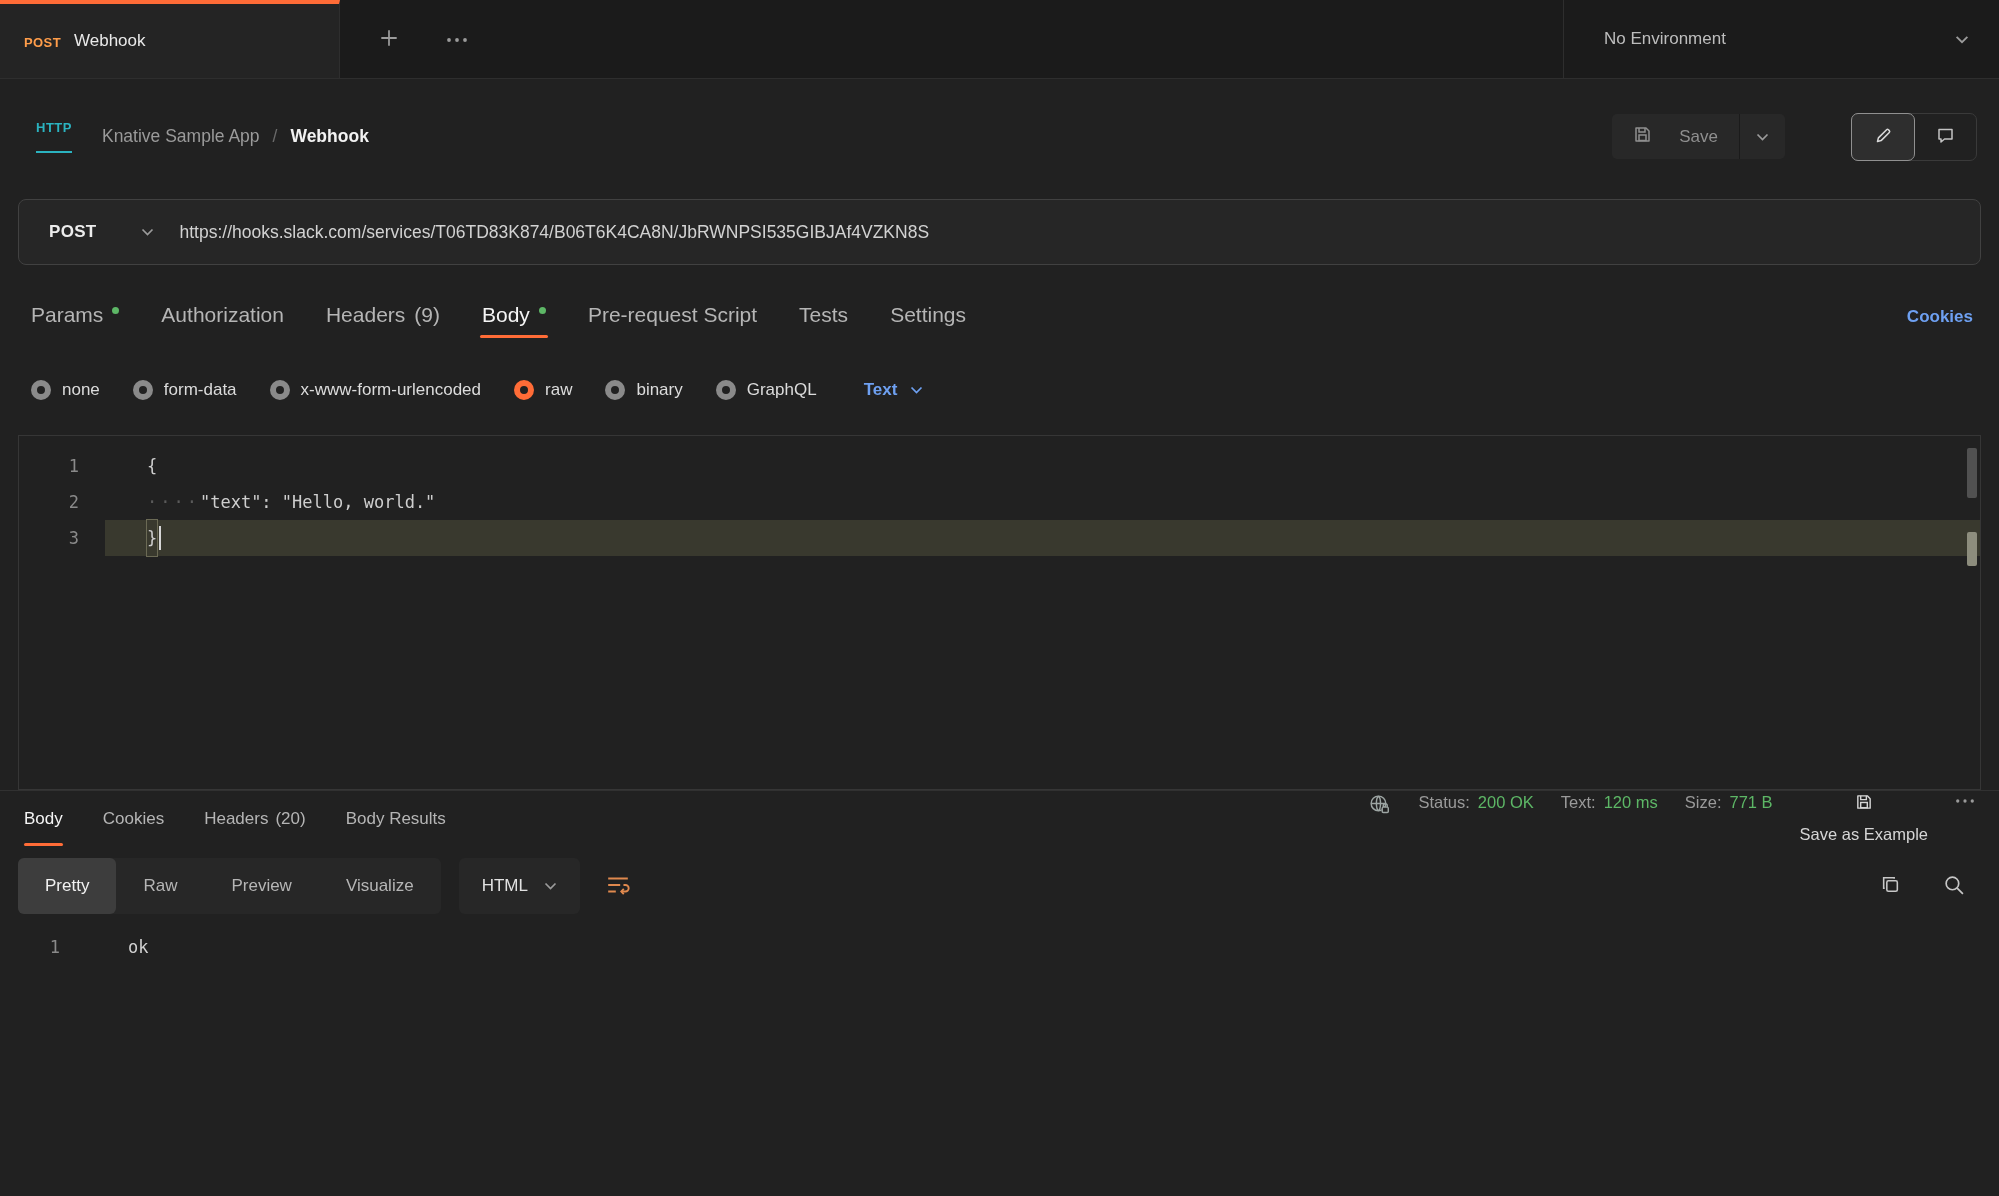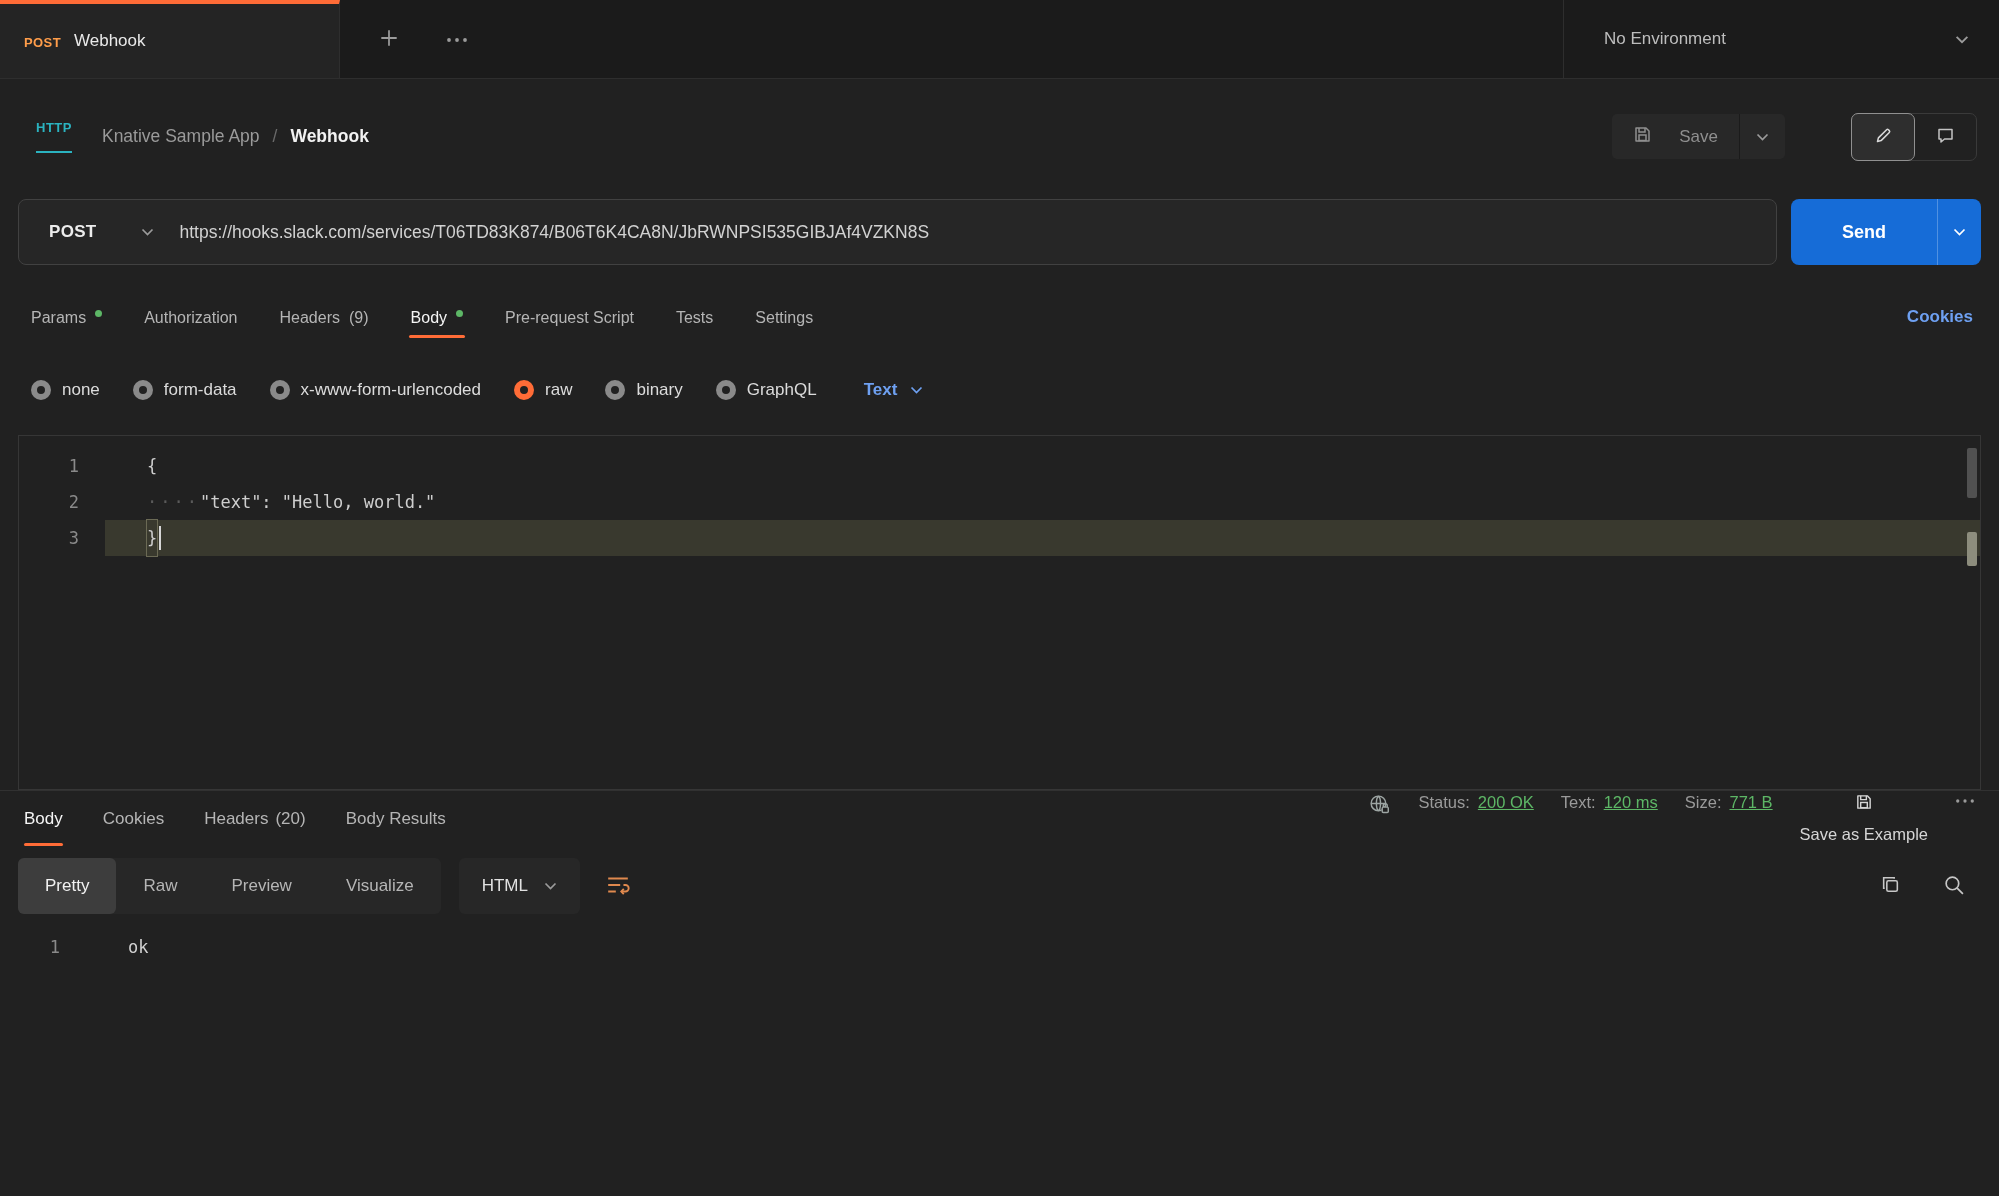--- a/index.html
+++ b/index.html
@@ -67,21 +67,21 @@
   .url-box { flex: 1; height: 66px; background: #262626; border: 1px solid #414141; border-radius: 8px; display: flex; align-items: center; overflow: hidden; }
   .method-select { display: flex; align-items: center; gap: 44px; padding: 0 26px 0 30px; cursor: pointer; }
   .method-label { font-size: 17px; font-weight: 700; color: #ededed; letter-spacing: .3px; }
   .url-input { flex: 1; background: transparent; border: none; outline: none; color: #d2d2d2; font-size: 17.5px; font-family: "Liberation Sans", sans-serif; }
   .send-split { display: flex; height: 66px; border-radius: 8px; overflow: hidden; }
   .send-main { width: 146px; background: var(--send-blue, #166cd7); color: #fff; border: none; font-size: 18px; font-weight: 600; cursor: pointer; }
   .send-caret { width: 44px; background: var(--send-blue, #166cd7); border: none; border-left: 1px solid rgba(255,255,255,.25); color: #fff; display: flex; align-items: center; justify-content: center; cursor: pointer; }
 
   
   .req-tabs { display: flex; align-items: flex-end; padding: 0 26px 0 31px; height: 75px; gap: 42px; }
-  .rtab { font-size: 16px; color: #b5b5b5; padding-bottom: 18px; position: relative; cursor: pointer; display: flex; align-items: center; gap: 9px; }
+  .rtab { font-size: 21px; color: #b5b5b5; padding-bottom: 18px; position: relative; cursor: pointer; display: flex; align-items: center; gap: 9px; }
   .rtab.active { color: #f5f5f5; }
   .rtab.active::after { content: ""; position: absolute; left: -2px; right: -2px; bottom: 7px; height: 3px; background: var(--accent-orange, #ff6c37); border-radius: 2px; }
   .dot { width: 7px; height: 7px; border-radius: 50%; background: var(--green, #5db766); transform: translateY(-5px); }
   .cookies-link { margin-left: auto; color: var(--link-blue, #6ea0f1); font-weight: 600; font-size: 17px; padding-bottom: 18px; cursor: pointer; }
 
   
   .body-type-row { height: 90px; display: flex; align-items: center; padding: 0 31px; gap: 33px; }
   .radio-opt { display: flex; align-items: center; gap: 11px; cursor: pointer; }
   .radio-circle { width: 20px; height: 20px; border-radius: 50%; border: 6px solid #8a8a8a; background: #212121; flex: none; }
   .radio-opt.selected .radio-circle { border-color: var(--accent-orange, #ff6c37); }
@@ -106,21 +106,21 @@
 
   
   .response { border-top: 1px solid #313131; }
   .resp-tabs { height: 55px; display: flex; align-items: center; padding: 0 24px; gap: 40px; }
   .resp-tab { font-size: 17px; color: #b5b5b5; position: relative; height: 100%; display: flex; align-items: center; gap: 7px; cursor: pointer; }
   .resp-tab.active { color: #f5f5f5; }
   .resp-tab.active::after { content: ""; position: absolute; left: 0; right: 0; bottom: 0; height: 3px; background: var(--accent-orange, #ff6c37); border-radius: 2px; }
   .resp-meta { margin-left: auto; display: flex; align-items: flex-start; gap: 27px; }
   .net-icon { color: #9da5a3; display: inline-flex; }
   .meta-pair { font-size: 16.5px; color: #9a9a9a; display: flex; gap: 8px; white-space: nowrap; }
-  .meta-value { color: var(--green, #5db766); text-decoration: underline; }
+  .meta-value { color: var(--green, #5db766); }
   .save-example { display: flex; align-items: center; gap: 10px; color: #d6d6d6; font-size: 16.5px; cursor: pointer; background: none; border: none; flex-direction: column; }
   .resp-more { color: #9a9a9a; cursor: pointer; background: none; border: none; display: flex; }
 
   .resp-toolbar { margin-top: 12px; height: 56px; display: flex; align-items: center; padding: 0 18px; gap: 18px; }
   .view-group { display: flex; background: #272727; border-radius: 6px; height: 56px; align-items: stretch; }
   .view-btn { border: none; background: transparent; color: #b5b5b5; font-size: 17px; padding: 0 27px; cursor: pointer; border-radius: 6px; }
   .view-btn.active { background: #3d3d3d; color: #f2f2f2; }
   .lang-box { height: 56px; background: #272727; border: none; border-radius: 6px; display: flex; align-items: center; gap: 16px; padding: 0 23px; color: #e2e2e2; font-size: 17px; cursor: pointer; }
   .wrap-btn { margin-left: 8px; background: none; border: none; cursor: pointer; color: #e0894e; display: flex; }
   .toolbar-right { margin-left: auto; display: flex; gap: 42px; align-items: center; padding-right: 16px; color: #c7c7c7; }
@@ -217,32 +217,20 @@
       <div class="method-select">
         <span class="method-label">POST</span>
         <span class="chev">
           <svg width="13" height="8" viewBox="0 0 13 8" fill="none" stroke="currentColor" stroke-width="1.7">
               <path d="M1.5 1.5l5 5 5-5"></path>
             </svg>
         </span>
       </div>
       <input class="url-input" type="text" value="https://hooks.slack.com/services/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" style="">
     </div>
-    <div class="send-split">
-      <button class="send-main">
-        <span>Send</span>
-      </button>
-      <button class="send-caret">
-        <span class="chev" style="color:#fff">
-          <svg width="13" height="8" viewBox="0 0 13 8" fill="none" stroke="currentColor" stroke-width="1.7">
-              <path d="M1.5 1.5l5 5 5-5"></path>
-            </svg>
-        </span>
-      </button>
-    </div>
   </section>
 
   <nav class="req-tabs">
     <div class="rtab">
       <span>Params</span>
       <span class="dot"></span>
     </div>
     <div class="rtab">
       <span>Authorization</span>
     </div>

